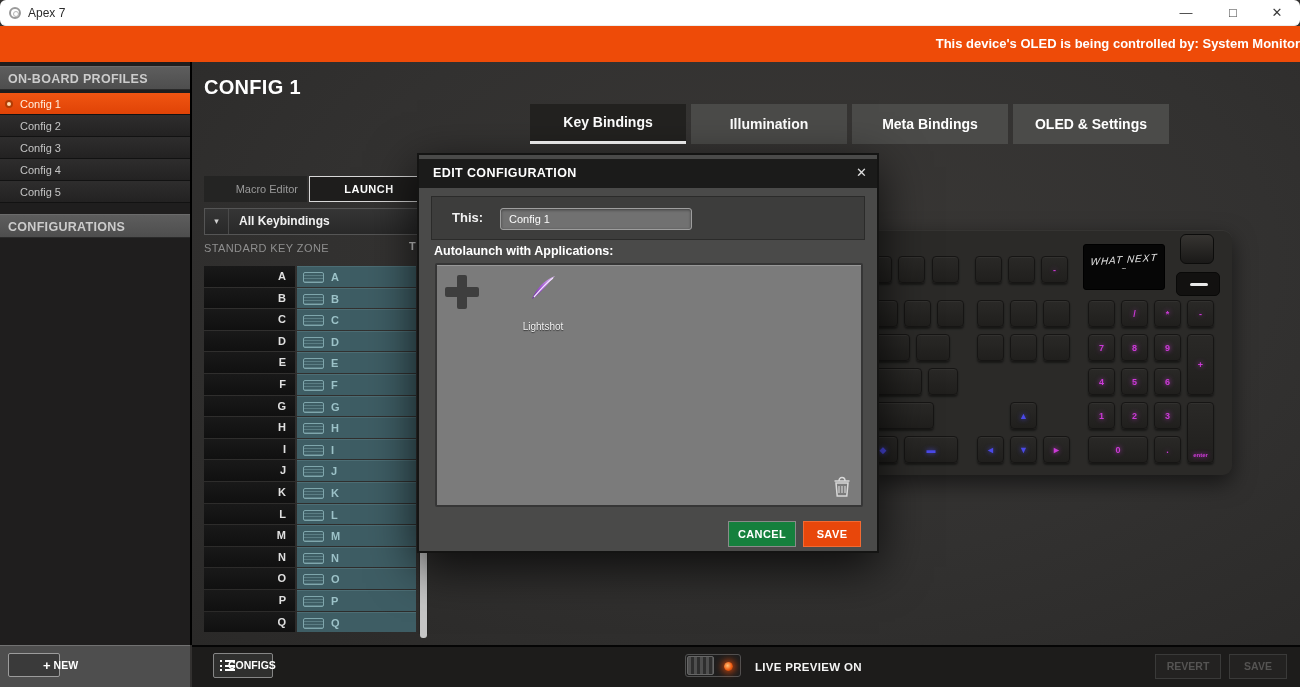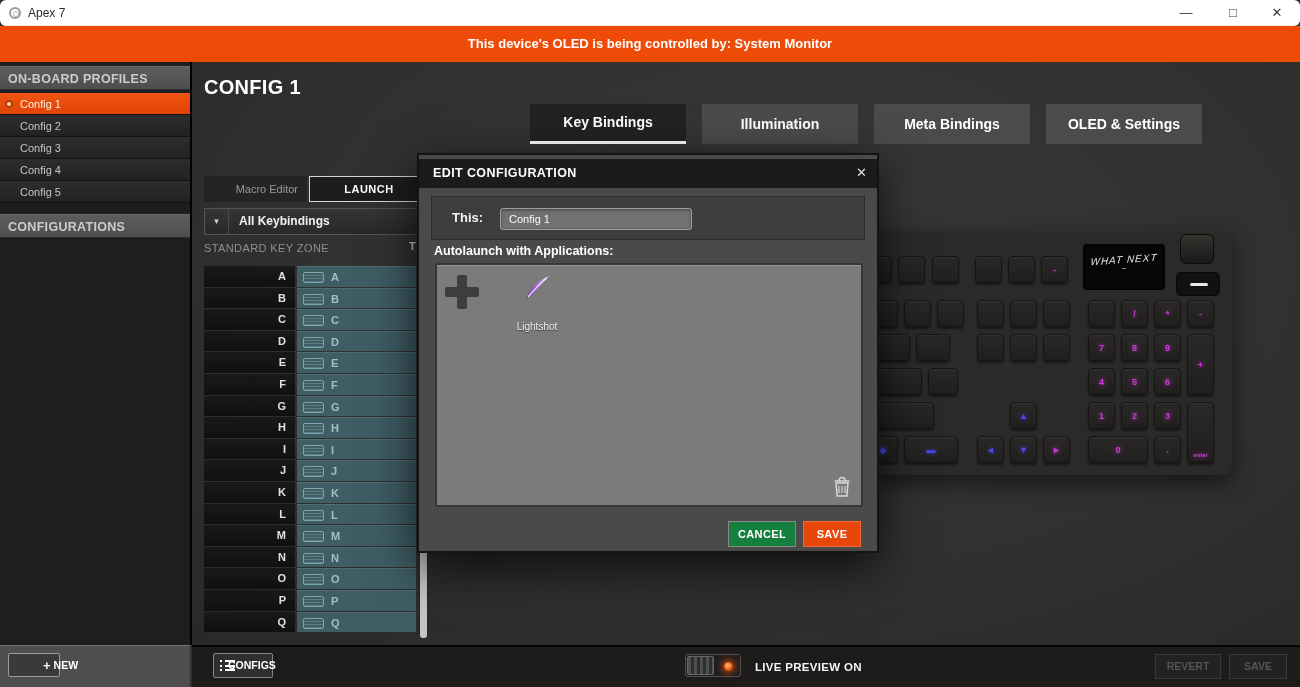--- a/index.html
+++ b/index.html
@@ -10,21 +10,21 @@
   
   .titlebar{position:absolute;left:0;top:0;width:1300px;height:26px;background:#ffffff;border-bottom:1px solid #ececec;border-radius:6px;}
   .ss-logo{position:absolute;left:9px;top:7px;width:12px;height:12px;border-radius:50%;border:2px solid #9a9a9a;}
   .ss-logo::after{content:"";position:absolute;left:2px;top:2px;width:4px;height:4px;border-radius:50%;border:1px solid #b5b5b5;}
   .win-title{position:absolute;left:28px;top:6px;font-size:12px;color:#2b2b2b;}
   .win-btn{position:absolute;top:0;width:40px;height:26px;text-align:center;line-height:26px;font-size:13px;color:#3a3a3a;cursor:default;}
   .win-min{left:1166px;} .win-max{left:1213px;} .win-close{left:1257px;}
 
   
   .banner{position:absolute;left:0;top:26px;width:1300px;height:52px;background:#ee4b08;
-          color:#fff;font-weight:bold;font-size:13px;text-align:center;line-height:36px;}
+          color:#fff;font-weight:bold;font-size:13px;text-align:right;line-height:36px;}
 
   
   .sidebar{position:absolute;left:0;top:62px;width:192px;height:583px;background:#1f1e1e;border-right:2px solid #000;}
   .side-header{position:absolute;left:0;width:190px;height:24px;background:linear-gradient(#5d5d5d,#4e4e4e);
                border-top:1px solid #6b6b6b;border-bottom:1px solid #2a2a2a;
                color:#cccccc;font-weight:bold;font-size:12.5px;line-height:24px;padding-left:8px;letter-spacing:.3px;}
   .hdr-profiles{top:4px;} .hdr-configurations{top:152px;}
   .profiles-list{position:absolute;left:0;top:31px;width:190px;}
   .profile-row{position:relative;width:190px;height:22px;background:linear-gradient(#2e2d2d,#232222);
                border-bottom:1px solid #121212;color:#c4c4c4;font-size:11px;line-height:22px;}
@@ -35,21 +35,21 @@
   .footer-left{position:absolute;left:0;top:645px;width:190px;height:42px;background:#4e4e4e;border-top:1px solid #717171;}
   .btn-new{position:absolute;left:8px;top:7px;width:52px;height:24px;background:#3a3a3a;border:1px solid #9c9c9c;
            border-radius:2px;color:#fff;font-weight:bold;font-size:10.5px;line-height:22px;text-align:center;padding-left:34px;}
   .btn-new .plus{font-size:13px;margin-right:3px;vertical-align:-1px;}
 
   
   .main-bg{position:absolute;left:192px;top:62px;width:1108px;height:583px;
            background:radial-gradient(ellipse at 55% 35%, #3a3836 0%, #323130 55%, #2a2928 100%);}
   .page-title{position:absolute;left:204px;top:76px;color:#fff;font-weight:bold;font-size:20px;letter-spacing:.3px;}
   .tabs{position:absolute;left:530px;top:104px;height:40px;display:flex;}
-  .tab{width:156px;height:40px;margin-right:16px;background:#4b4b49;color:#fff;font-size:14px;font-weight:bold;
+  .tab{width:156px;height:40px;margin-right:5px;background:#4b4b49;color:#fff;font-size:14px;font-weight:bold;
        text-align:center;line-height:40px;}
   .tab.active{background:#232220;border-bottom:3px solid #fff;line-height:37px;}
 
   
   .tab-macro{position:absolute;left:204px;top:176px;width:103px;height:26px;background:#242423;
              color:#9a9a9a;font-size:11px;line-height:26px;text-align:right;padding-right:9px;}
   .tab-launch{position:absolute;left:309px;top:176px;width:120px;height:26px;background:#1e1d1c;border:1px solid #d8d8d8;
               color:#fff;font-weight:bold;font-size:11px;line-height:24px;text-align:center;letter-spacing:.5px;}
   .dropdown{position:absolute;left:204px;top:208px;width:214px;height:27px;background:linear-gradient(#353535,#292929);
             border:1px solid #555;color:#f0f0f0;}
@@ -99,21 +99,21 @@
   .name-label{position:absolute;left:20px;top:13px;color:#f2f2f2;font-weight:bold;font-size:13px;}
   .name-input{position:absolute;left:68px;top:11px;width:192px;height:22px;background:#717171;border:1px solid #9e9e9e;
               border-radius:3px;box-shadow:inset 0 1px 3px rgba(0,0,0,.45);color:#fafafa;font-size:11px;padding:0 8px;
               font-family:"Liberation Sans","DejaVu Sans",sans-serif;}
   .autolaunch-label{position:absolute;left:15px;top:89px;color:#fff;font-weight:bold;font-size:12.5px;}
   .apps-panel{position:absolute;left:16px;top:108px;width:428px;height:244px;background:#7b7b7b;
               border:2px solid #363636;border-radius:2px;box-shadow:inset 0 1px 0 #989898;}
   .add-app{position:absolute;left:8px;top:10px;width:34px;height:34px;}
   .add-app::before{content:"";position:absolute;left:0;top:12px;width:34px;height:10px;background:#3e3e3e;border-radius:2px;}
   .add-app::after{content:"";position:absolute;left:12px;top:0;width:10px;height:34px;background:#3e3e3e;border-radius:2px;}
-  .app-item{position:absolute;left:68px;top:8px;width:64px;text-align:center;}
+  .app-item{position:absolute;left:74px;top:8px;width:64px;text-align:center;}
   .app-icon{display:inline-block;width:30px;height:30px;}
   .app-label{margin-top:14px;color:#f2f2f2;font-size:10px;text-shadow:0 1px 1px rgba(0,0,0,.6);}
   .trash{position:absolute;right:8px;bottom:6px;width:22px;height:24px;}
   .btn{font-weight:bold;font-size:11px;color:#fff;text-align:center;letter-spacing:.4px;}
   .btn-cancel{position:absolute;right:81px;top:366px;width:68px;height:26px;background:#15803d;border:1px solid #8a8a8a;line-height:24px;}
   .btn-save-modal{position:absolute;right:16px;top:366px;width:58px;height:26px;background:#e8470b;border:1px solid #f26a33;line-height:24px;}
 
   
   .footer-main{position:absolute;left:192px;top:645px;width:1108px;height:42px;background:#1d1c1b;border-top:2px solid #050505;}
   .btn-configs{position:absolute;left:21px;top:6px;width:60px;height:25px;background:#2f2f2e;border:1px solid #868686;

